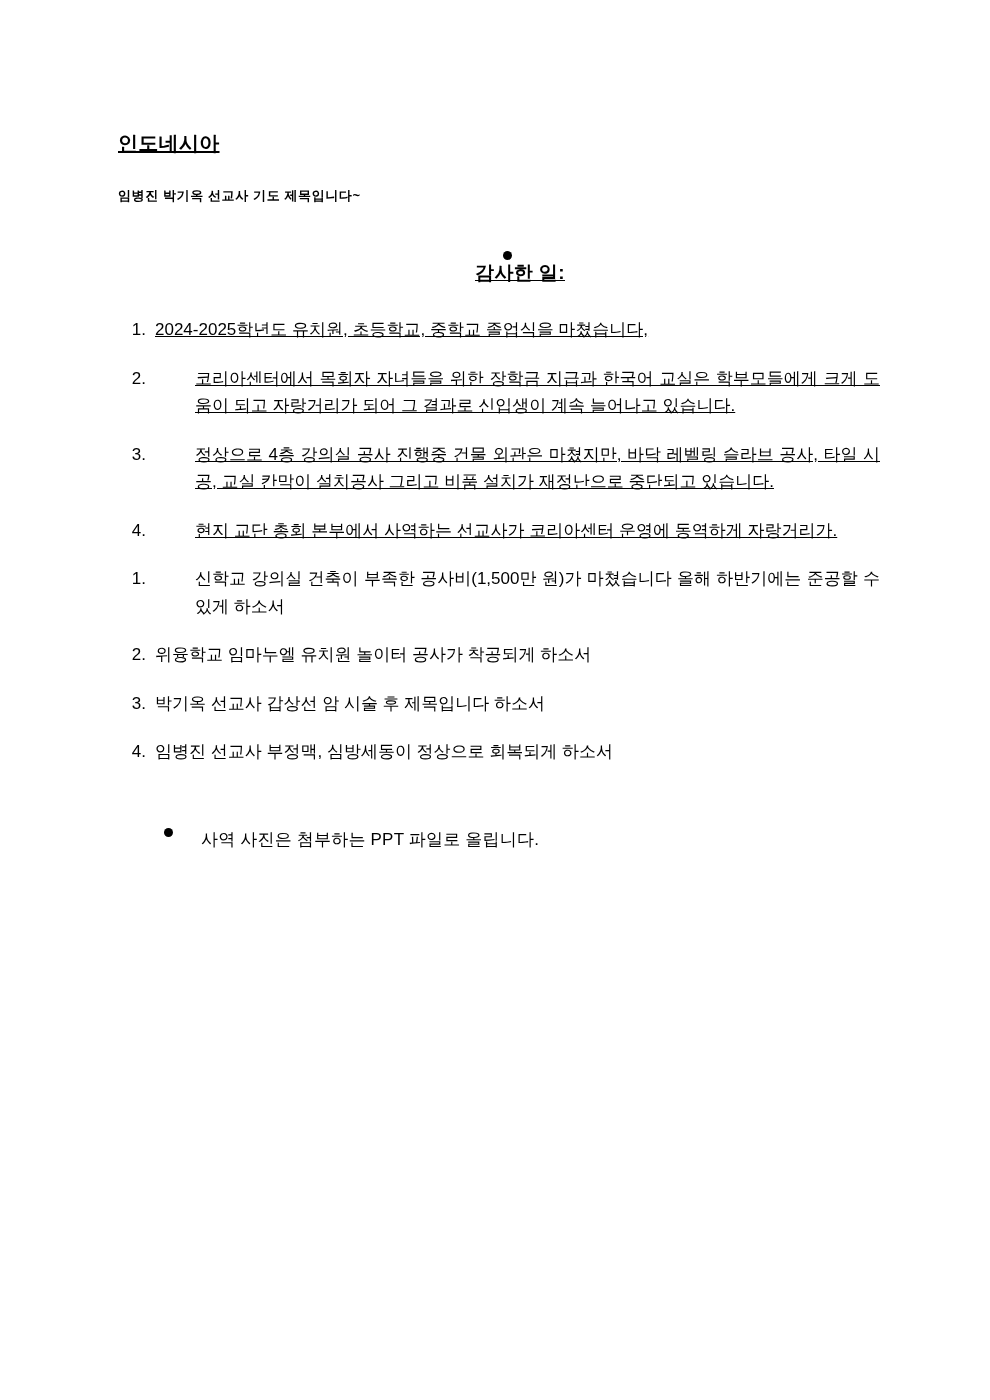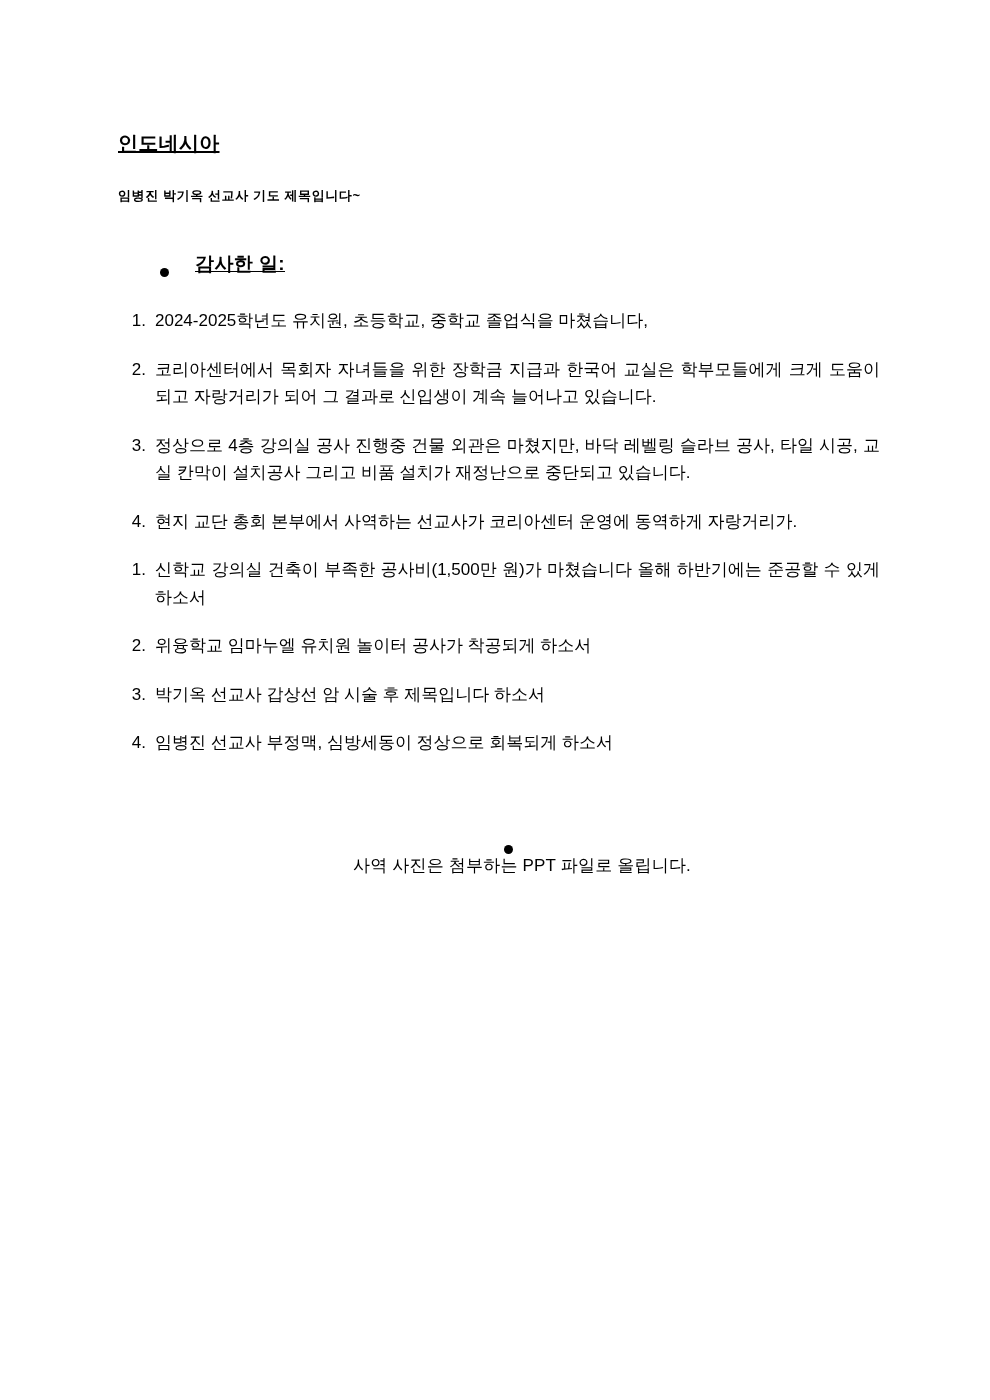--- a/index.html
+++ b/index.html
@@ -32,23 +32,24 @@
 
   .doc-subtitle {
     font-size: 13px;
     font-weight: bold;
     letter-spacing: 0.6px;
     margin: 0 0 46px 0;
   }
 
   .section-heading {
     display: flex;
-    align-items: flex-end;
+    align-items: center;
     margin: 0 0 30px 0;
     padding-left: 42px;
+    flex-direction: column;
   }
   .section-heading .bullet {
     width: 9px;
     height: 9px;
     border-radius: 50%;
     background: #000;
     display: inline-block;
     margin-right: 26px;
     flex: 0 0 auto;
   }
@@ -81,47 +82,47 @@
     flex: 1 1 auto;
   }
 
   
   .list-thanks {
     padding-left: 10px;
     margin-bottom: 34px;
   }
   .list-thanks li .content {
     max-width: 740px;
+    text-decoration: underline;
   }
   .list-thanks li {
     margin-bottom: 22px;
   }
 
   
   .list-prayer {
     padding-left: 0px;
   }
   .list-prayer li .content {
     max-width: 760px;
   }
   .list-prayer li {
     margin-bottom: 20px;
   }
 
   .justify {
     text-align: justify;
     text-justify: inter-word;
+    margin-left: 40px;
   }
 
   .footer-note {
     display: flex;
-    align-items: center;
-    margin-top: 88px;
+    margin-top: 62px;
     padding-left: 46px;
-    flex-direction: column;
   }
   .footer-note .bullet {
     width: 9px;
     height: 9px;
     border-radius: 50%;
     background: #000;
     display: inline-block;
     margin-right: 28px;
     flex: 0 0 auto;
   }

